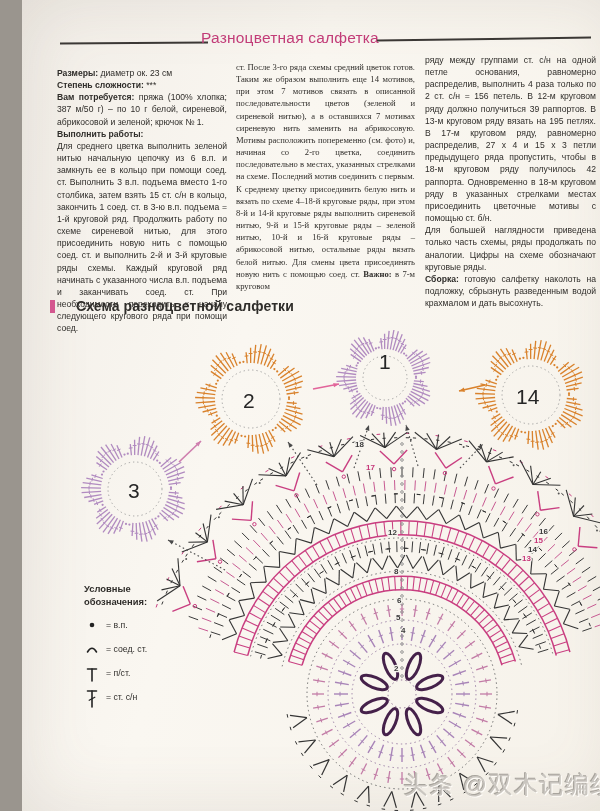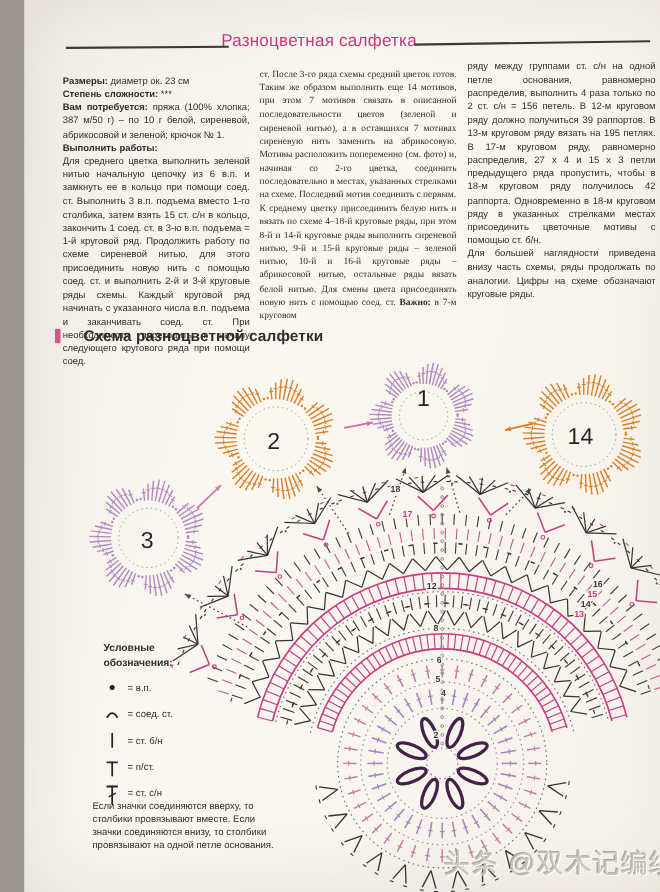--- a/index.html
+++ b/index.html
@@ -17,21 +17,21 @@
   .col p{margin:0;}
   .col b{font-weight:bold;}
   .col-a{width:170px;padding-top:13px;margin-right:9px;}
   .col-b{width:179px;padding-top:7px;margin-right:10px;font-family:Liberation Serif, serif;}
   .col-c{width:171px;padding-top:0;}
   .diagram-heading-wrap{position:absolute;left:28px;top:297px;}
   .pink-tick{display:inline-block;width:5px;height:13px;background:#d4578f;
              vertical-align:-2px;margin-right:21px;}
   .diagram-heading{font-size:14px;font-weight:bold;letter-spacing:.1px;}
   #chart{position:absolute;left:0;top:322px;width:600px;height:489px;}
-  .legend{position:absolute;left:72px;top:582px;width:132px;}
+  .legend{position:absolute;left:62px;top:582px;width:132px;}
   .legend-title{font-size:9.4px;font-weight:bold;line-height:13px;margin-bottom:6px;}
   .legend-item{display:flex;align-items:center;margin-bottom:2px;text-align:center;}
   .legend-item svg{flex:0 0 16px;margin-right:6px;}
   .legend-label{font-size:8.7px;}
   .footer-note{position:absolute;left:62px;top:727px;width:176px;
                font-size:8.7px;line-height:11.9px;}
   .page-number{position:absolute;left:40px;top:821px;font-size:9.5px;}
   .watermark{position:absolute;right:6px;top:769px;font-size:24px;font-weight:normal;
              color:#c9c5bf;letter-spacing:1.5px;
              text-shadow:1px 1px 0 #fffdf9,-1px -1px 0 #a8a49d;}
@@ -51,21 +51,22 @@
         <p><b>Вам потребуется:</b><span> пряжа (100% хлопка; 387 м/50 г) – по 10 г белой, сиреневой, абрикосовой и зеленой; крючок № 1.</span></p>
         <p><b>Выполнить работы:</b></p>
         <p><span>Для среднего цветка выполнить зеленой нитью начальную цепочку из 6 в.п. и замкнуть ее в кольцо при помощи соед. ст. Выполнить 3 в.п. подъема вместо 1-го столбика, затем взять 15 ст. с/н в кольцо, закончить 1 соед. ст. в 3-ю в.п. подъема = 1-й круговой ряд. Продолжить работу по схеме сиреневой нитью, для этого присоединить новую нить с помощью соед. ст. и выполнить 2-й и 3-й круговые ряды схемы. Каждый круговой ряд начинать с указанного числа в.п. подъема и заканчивать соед. ст. При необходимости переходить к началу следующего кругового ряда при помощи соед.</span></p>
       </div>
     <div class="col col-b" id="col-middle">
         <p><span>ст. После 3-го ряда схемы средний цветок готов. Таким же образом выполнить еще 14 мотивов, при этом 7 мотивов связать в описанной последовательности цветов (зеленой и сиреневой нитью), а в оставшихся 7 мотивах сиреневую нить заменить на абрикосовую. Мотивы расположить попеременно (см. фото) и, начиная со 2-го цветка, соединить последовательно в местах, указанных стрелками на схеме. Последний мотив соединить с первым.</span></p>
         <p><span>К среднему цветку присоединить белую нить и вязать по схеме 4–18-й круговые ряды, при этом 8-й и 14-й круговые ряды выполнить сиреневой нитью, 9-й и 15-й круговые ряды – зеленой нитью, 10-й и 16-й круговые ряды – абрикосовой нитью, остальные ряды вязать белой нитью. Для смены цвета присоединять новую нить с помощью соед. ст. </span><b>Важно:</b><span> в 7-м круговом</span></p>
       </div>
     <div class="col col-c" id="col-right">
         <p><span>ряду между группами ст. с/н на одной петле основания, равномерно распределив, выполнить 4 раза только по 2 ст. с/н = 156 петель. В 12-м круговом ряду должно получиться 39 раппортов. В 13-м круговом ряду вязать на 195 петлях. В 17-м круговом ряду, равномерно распределив, 27 х 4 и 15 х 3 петли предыдущего ряда пропустить, чтобы в 18-м круговом ряду получилось 42 раппорта. Одновременно в 18-м круговом ряду в указанных стрелками местах присоединить цветочные мотивы с помощью ст. б/н.</span></p>
-        <p><span>Для большей наглядности приведена внизу часть схемы, ряды продолжать по аналогии. Цифры на схеме обозначают круговые ряды.</span></p>
+        <p><span>Для большей наглядности приведена только часть схемы, ряды продолжать по аналогии. Цифры на схеме обозначают круговые ряды.</span></p>
+        <p><b>Сборка:</b><span> готовую салфетку наколоть на подложку, сбрызнуть разведенным водой крахмалом и дать высохнуть.</span></p>
       </div>
   </div>
 
   <div class="diagram-heading-wrap">
     <span class="pink-tick"></span><span class="diagram-heading">Схема разноцветной салфетки</span>
   </div>
 
   <svg id="chart" viewBox="0 0 600 489">
       <circle cx="380" cy="372" r="14" fill="none" stroke="#8a6b8f" stroke-width="1" stroke-dasharray="1.4 3.2"></circle>
       <ellipse cx="407.7" cy="383.5" rx="14" ry="5.2" fill="none" stroke="#45214a" stroke-width="3" transform="rotate(22.5 407.7 383.5)"></ellipse>
@@ -1496,38 +1497,31 @@
           <span class="legend-label">= в.п.</span>
         </div>
         <div class="legend-item">
           <svg width="16" height="22" viewBox="0 0 16 22">
             <path d="M3.5,14 Q8,6.5 12.5,14" stroke="#232323" stroke-width="1.6" fill="none" stroke-linecap="round"></path>
           </svg>
           <span class="legend-label">= соед. ст.</span>
         </div>
         <div class="legend-item">
           <svg width="16" height="22" viewBox="0 0 16 22">
-            <line x1="8" y1="5" x2="8" y2="17" stroke="#232323" stroke-width="1.6" stroke-linecap="round"></line>
-          </svg>
-          <span class="legend-label">= ст. б/н</span>
-        </div>
-        <div class="legend-item">
-          <svg width="16" height="22" viewBox="0 0 16 22">
             <line x1="3.5" y1="7" x2="12.5" y2="7" stroke="#232323" stroke-width="1.6" stroke-linecap="round"></line>
             <line x1="8" y1="7" x2="8" y2="19" stroke="#232323" stroke-width="1.6" stroke-linecap="round"></line>
           </svg>
           <span class="legend-label">= п/ст.</span>
         </div>
         <div class="legend-item">
           <svg width="16" height="22" viewBox="0 0 16 22">
             <line x1="3.5" y1="5" x2="12.5" y2="5" stroke="#232323" stroke-width="1.6" stroke-linecap="round"></line>
             <line x1="8" y1="5" x2="8" y2="21" stroke="#232323" stroke-width="1.6" stroke-linecap="round"></line>
             <line x1="5.2" y1="14.2" x2="10.8" y2="11.2" stroke="#232323" stroke-width="1.3" stroke-linecap="round"></line>
           </svg>
           <span class="legend-label">= ст. с/н</span>
         </div>
       </div>
   </div>
 
-  <div class="footer-note" id="footer-note">Если значки соединяются вверху, то столбики провязывают вместе. Если значки соединяются внизу, то столбики провязывают на одной петле основания.</div>
   <div class="page-number">28</div>
   <div class="watermark">头条 @双木记编织</div>
 </div>
 
 </body></html>

